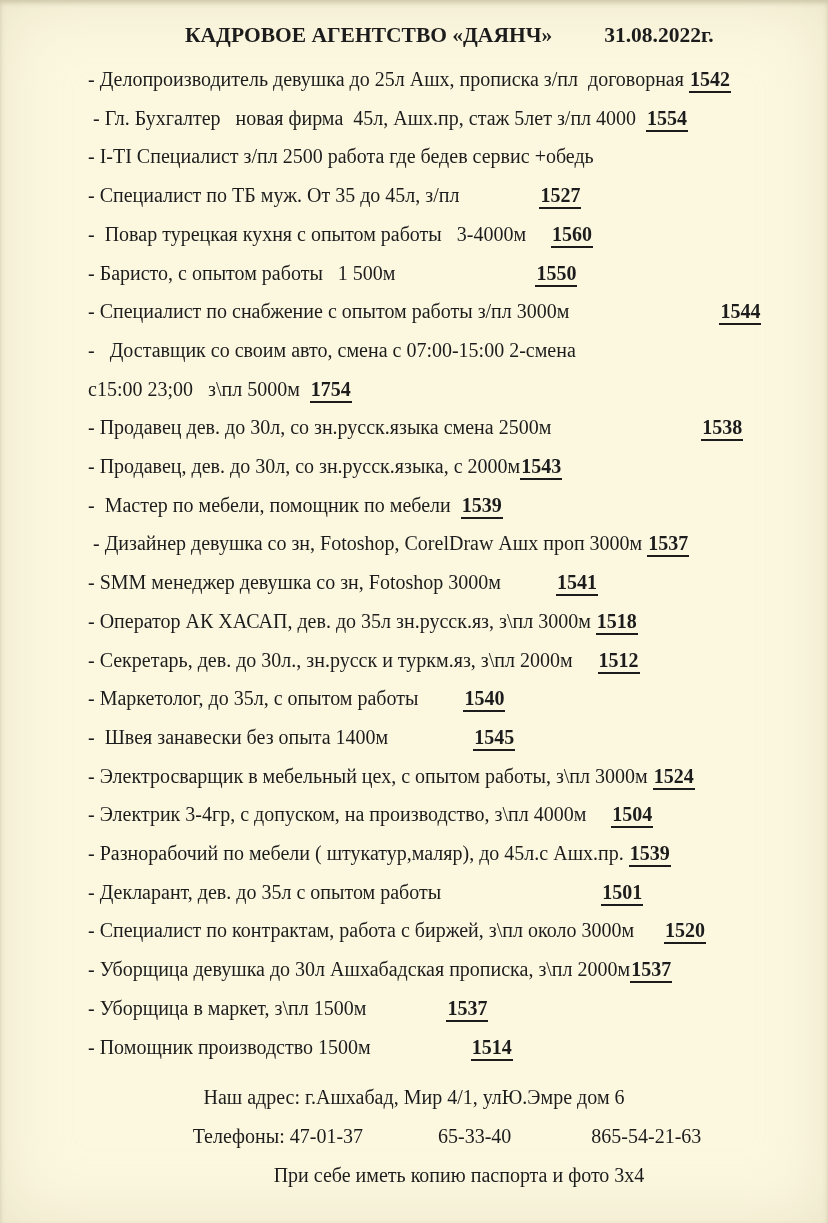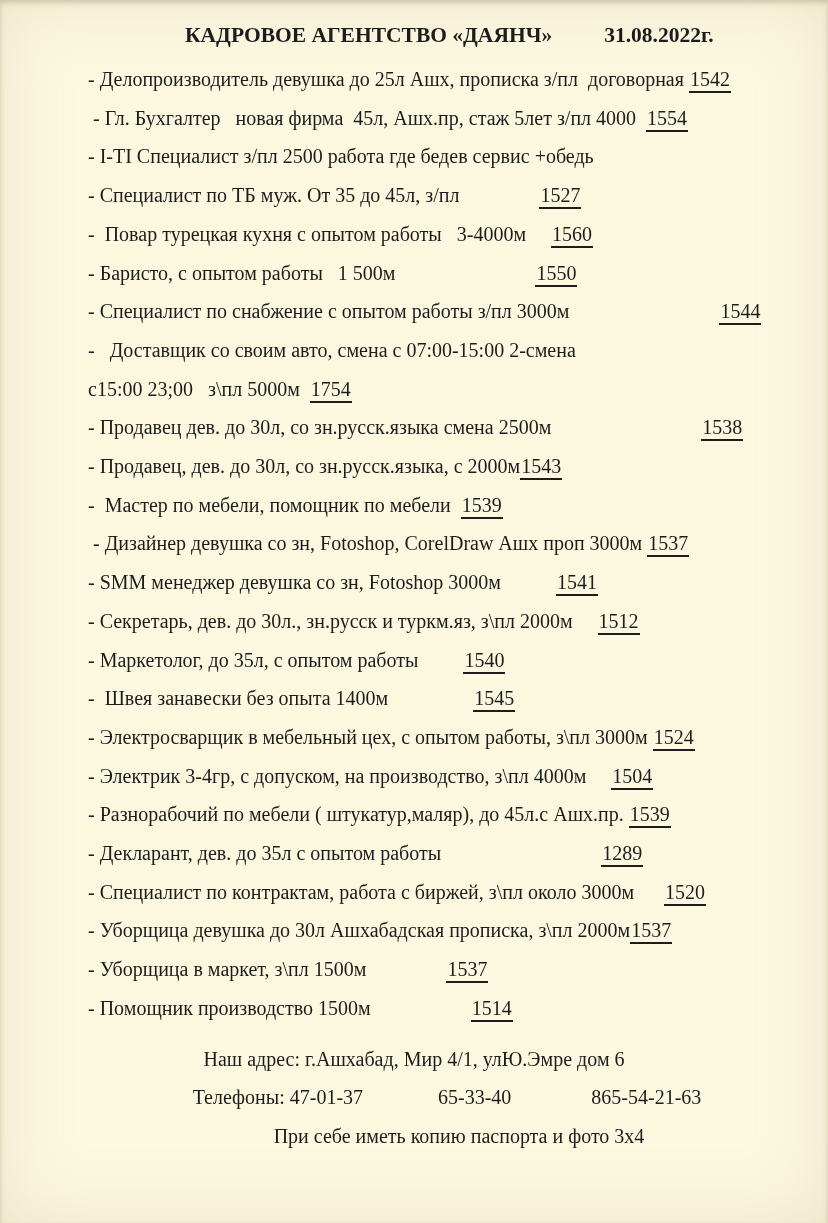--- a/index.html
+++ b/index.html
@@ -14,21 +14,21 @@
     box-shadow: inset 0 0 70px rgba(190,180,140,0.28), inset 0 3px 5px rgba(160,150,120,0.45);
   }
   .page { padding: 14px 14px 0 88px; }
   .title-row {
     font-weight: bold; font-size: 21.5px; line-height: 42px;
     padding-left: 97px; margin-bottom: 4px; white-space: pre;
   }
   .title-date { margin-left: 52px; margin-top: 26px; }
   .line { line-height: 38.7px; white-space: pre; }
   .code {
-    font-weight: normal;
+    font-weight: bold;
     border-bottom: 2px solid var(--ink);
     padding: 0 1px 1px 1px;
   }
   .code:empty { display:none; }
   .footer { margin-top: 12px; width: 828px; }
   .footer .line { text-align: center; }
   .footer .line.phones { padding-left: 66px; }
   .footer .line.note   { padding-left: 90px; }
 </style>
 </head>
@@ -45,27 +45,28 @@
     <div class="line"><span>-  Повар турецкая кухня с опытом работы   3-4000м     </span><span class="code">1560</span></div>
     <div class="line"><span>- Баристо, с опытом работы   1 500м                            </span><span class="code">1550</span></div>
     <div class="line"><span>- Специалист по снабжение с опытом работы з/пл 3000м                              </span><span class="code">1544</span></div>
     <div class="line"><span>-   Доставщик со своим авто, смена с 07:00-15:00 2-смена</span></div>
     <div class="line"><span>с15:00 23;00   з\пл 5000м  </span><span class="code">1754</span></div>
     <div class="line"><span>- Продавец дев. до 30л, со зн.русск.языка смена 2500м                              </span><span class="code">1538</span></div>
     <div class="line"><span>- Продавец, дев. до 30л, со зн.русск.языка, с 2000м</span><span class="code">1543</span></div>
     <div class="line"><span>-  Мастер по мебели, помощник по мебели  </span><span class="code">1539</span></div>
     <div class="line"><span> - Дизайнер девушка со зн, Fotoshop, CorelDraw Ашх проп 3000м </span><span class="code">1537</span></div>
     <div class="line"><span>- SMM менеджер девушка со зн, Fotoshop 3000м           </span><span class="code">1541</span></div>
+    <div class="line"><span>- Оператор АК ХАСАП, дев. до 35л зн.русск.яз, з\пл 3000м </span><span class="code">1518</span></div>
     <div class="line"><span>- Секретарь, дев. до 30л., зн.русск и туркм.яз, з\пл 2000м     </span><span class="code">1512</span></div>
     <div class="line"><span>- Маркетолог, до 35л, с опытом работы         </span><span class="code">1540</span></div>
     <div class="line"><span>-  Швея занавески без опыта 1400м                 </span><span class="code">1545</span></div>
     <div class="line"><span>- Электросварщик в мебельный цех, с опытом работы, з\пл 3000м </span><span class="code">1524</span></div>
     <div class="line"><span>- Электрик 3-4гр, с допуском, на производство, з\пл 4000м     </span><span class="code">1504</span></div>
     <div class="line"><span>- Разнорабочий по мебели ( штукатур,маляр), до 45л.с Ашх.пр. </span><span class="code">1539</span></div>
-    <div class="line"><span>- Декларант, дев. до 35л с опытом работы                                </span><span class="code">1289</span></div>
+    <div class="line"><span>- Декларант, дев. до 35л с опытом работы                                </span><span class="code">1501</span></div>
     <div class="line"><span>- Специалист по контрактам, работа с биржей, з\пл около 3000м      </span><span class="code">1520</span></div>
     <div class="line"><span>- Уборщица девушка до 30л Ашхабадская прописка, з\пл 2000м</span><span class="code">1537</span></div>
     <div class="line"><span>- Уборщица в маркет, з\пл 1500м                </span><span class="code">1537</span></div>
     <div class="line"><span>- Помощник производство 1500м                    </span><span class="code">1514</span></div>
   </div>
 </div>
 
 <div class="footer">
   <div class="line">Наш адрес: г.Ашхабад, Мир 4/1, улЮ.Эмре дом 6</div>
   <div class="line phones">Телефоны: 47-01-37               65-33-40                865-54-21-63</div>

